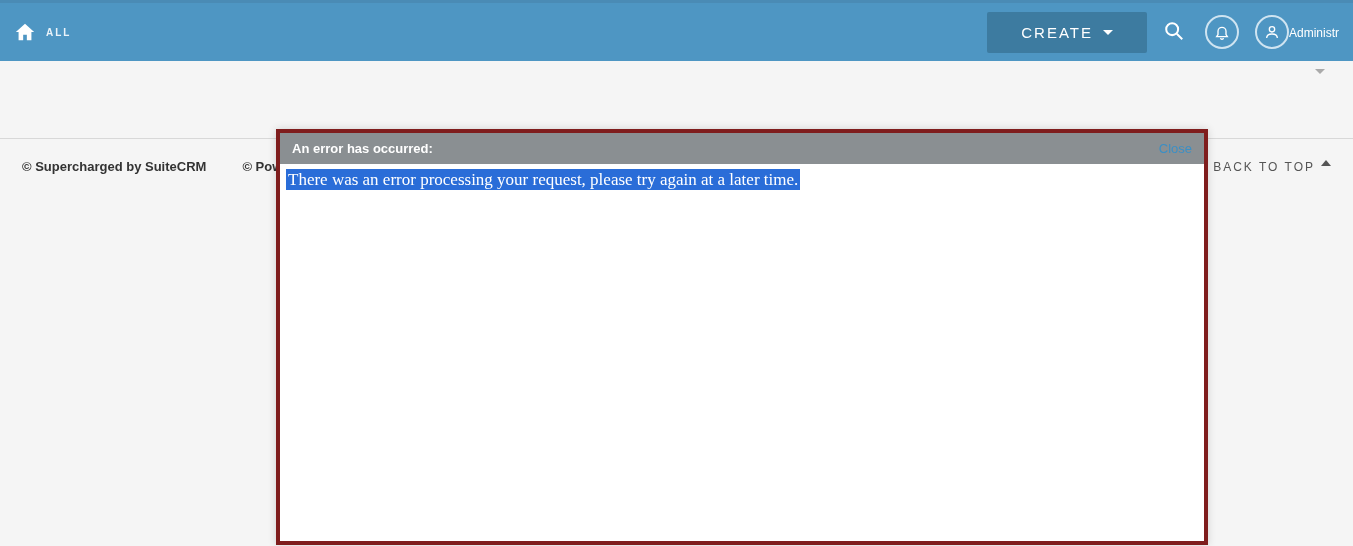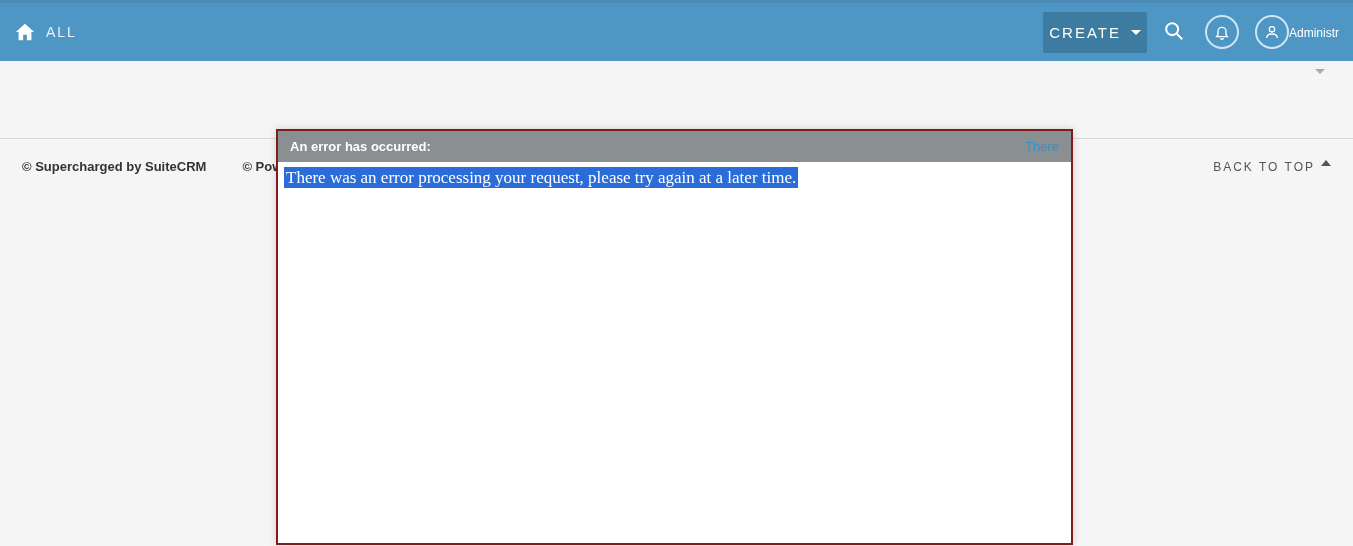--- a/index.html
+++ b/index.html
@@ -26,36 +26,36 @@
     }
     .home-section {
       display: flex;
       align-items: center;
       gap: 10px;
       color: #fff;
       cursor: pointer;
     }
     .home-icon svg { display: block; }
     .all-label {
-      font-size: 14px;
+      font-size: 10px;
       letter-spacing: 2px;
-      font-weight: 400;
+      font-weight: 700;
       color: #eaf3f9;
     }
     .nav-right {
       margin-left: auto;
       display: flex;
       align-items: center;
       gap: 12px;
     }
     .create-btn {
       background: #3d7ba0;
       color: #fff;
       border: none;
-      padding: 12px 6px;
+      padding: 12px 34px;
       font-size: 15px;
       letter-spacing: 2px;
       display: flex;
       align-items: center;
       gap: 10px;
       cursor: pointer;
       border-radius: 2px;
       text-align: right;
     }
     .create-btn .caret {
@@ -132,25 +132,25 @@
     .back-top .up {
       width: 0; height: 0;
       border-left: 5px solid transparent;
       border-right: 5px solid transparent;
       border-bottom: 6px solid #555;
     }
     .modal {
       position: absolute;
       left: 276px;
       top: 129px;
-      width: 797px;
+      width: 932px;
       height: 416px;
       background: #fff;
       box-shadow: 0 0 8px rgba(0,0,0,0.15);
-      border: 2px solid #7f1d1d;
+      border: 4px solid #7f1d1d;
       display: flex;
       flex-direction: column;
     }
     .modal-header {
       background: #8a8f92;
       color: #fff;
       font-size: 13px;
       font-weight: 600;
       padding: 8px 12px;
       display: flex;
@@ -236,18 +236,18 @@
   <span>© Powered By Su</span>
   <div class="back-top">
     <span>BACK TO TOP</span>
     <span class="up"></span>
   </div>
 </div>
 
 <div class="modal">
   <div class="modal-header">
     <span>An error has occurred:</span>
-    <button class="modal-close">There</button>
+    <button class="modal-close">Close</button>
   </div>
   <div class="modal-body">
     <span class="error-text">There was an error processing your request, please try again at a later time.</span>
   </div>
 </div>
 
 </body></html>

